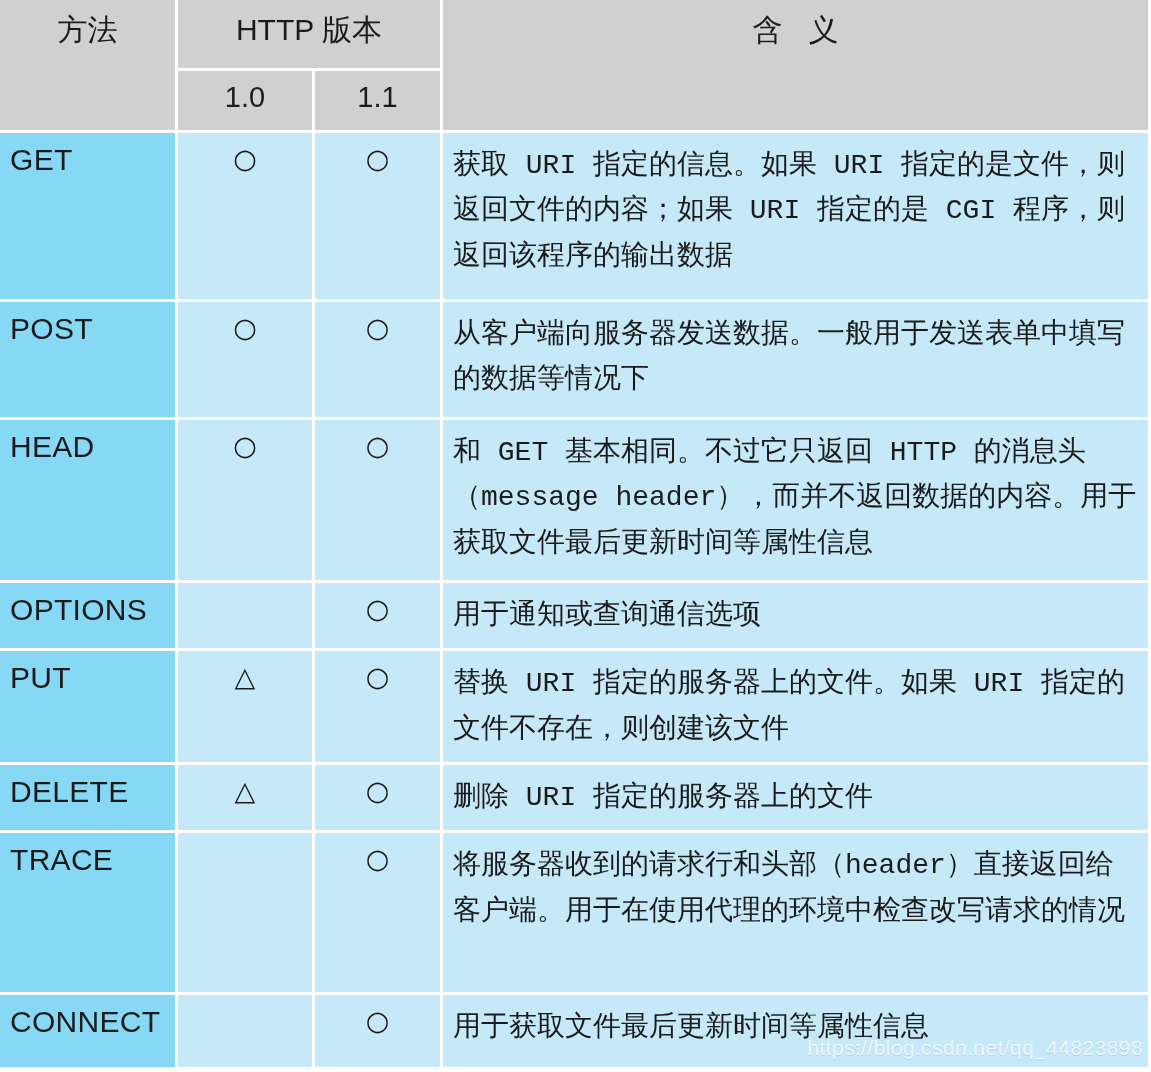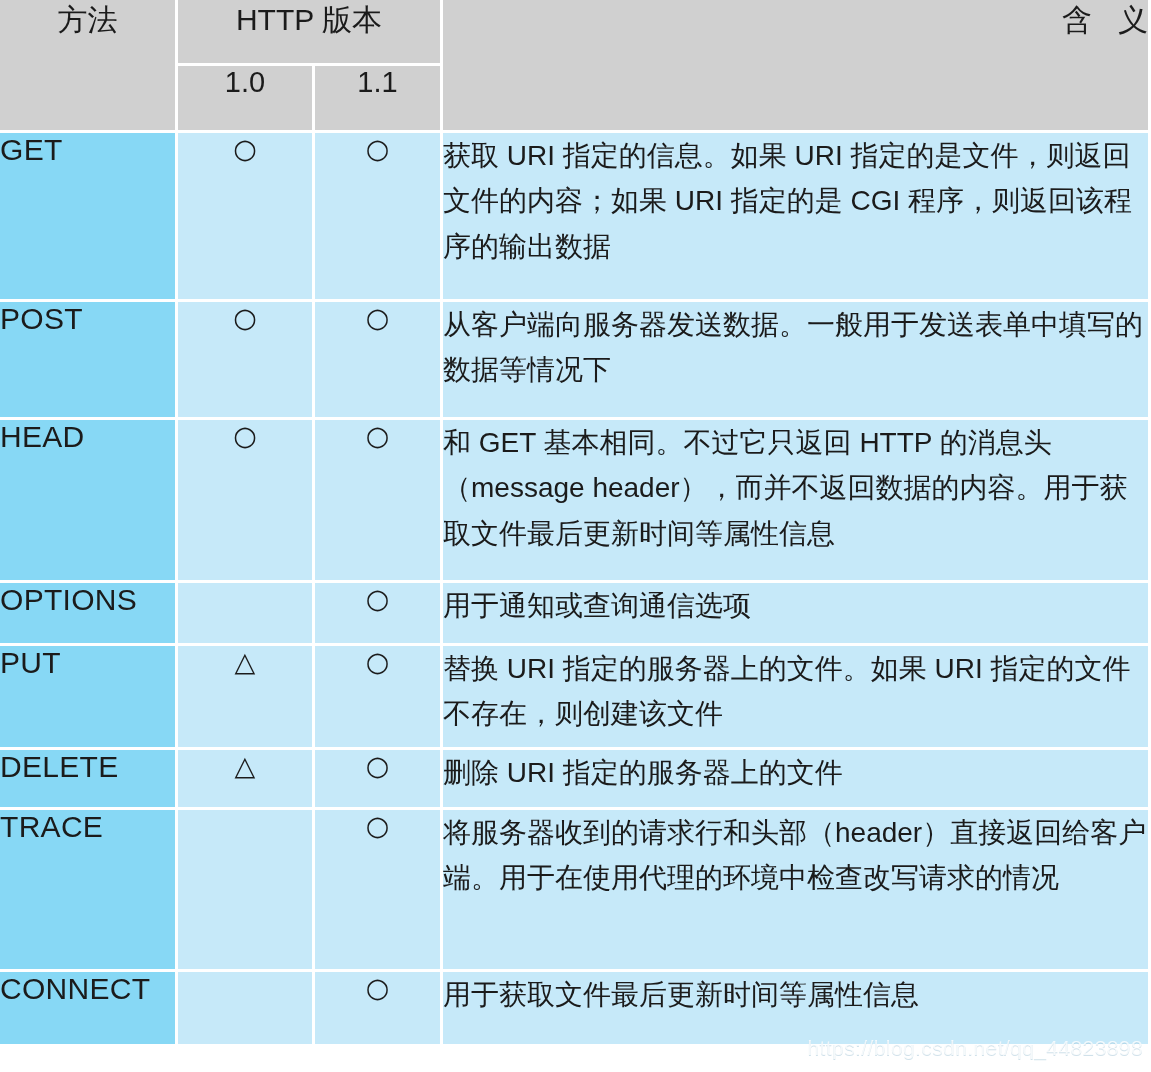--- a/index.html
+++ b/index.html
@@ -26,21 +26,21 @@
     border-spacing: 0;
     table-layout: fixed;
     background: #ffffff;
   }
 
   table.http-methods td,
   table.http-methods th {
     box-sizing: border-box;
     border-right: 3px solid #ffffff;
     border-bottom: 3px solid #ffffff;
-    padding: 0;
+    padding: 10px;
     font-weight: normal;
     vertical-align: top;
   }
 
   
   col.c-method { width: 178px; }
   col.c-v10    { width: 137px; }
   col.c-v11    { width: 128px; }
   col.c-desc   { width: 708px; }
 
@@ -62,21 +62,20 @@
   .hd-ver-num {
     height: 53px;
     vertical-align: middle;
     font-size: 29px;
   }
   .hd-desc {
     height: 133px;
     vertical-align: middle;
     font-size: 30px;
     letter-spacing: 0.06em;
-    text-align: right;
   }
   .hd-desc .spaced {
     letter-spacing: 0;
   }
   .hd-desc .gap {
     display: inline-block;
     width: 26px;
   }
 
   
@@ -104,20 +103,21 @@
   .desc-cell {
     background: #c6e9f9;
     color: #1b1b1b;
     font-size: 28px;
     line-height: 1.62;
     padding: 14px 12px 14px 22px;
     border-right: none;
   }
   .desc-cell p {
     margin: 0;
+    font-family: Liberation Mono, monospace;
   }
 
   
   tr.last-row td { border-bottom: none; }
 
   
   .watermark {
     position: absolute;
     right: 8px;
     bottom: 12px;

